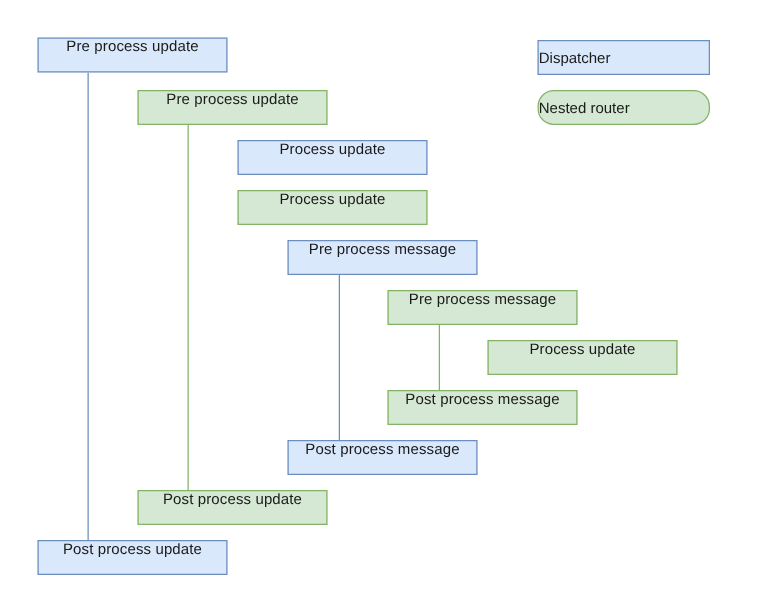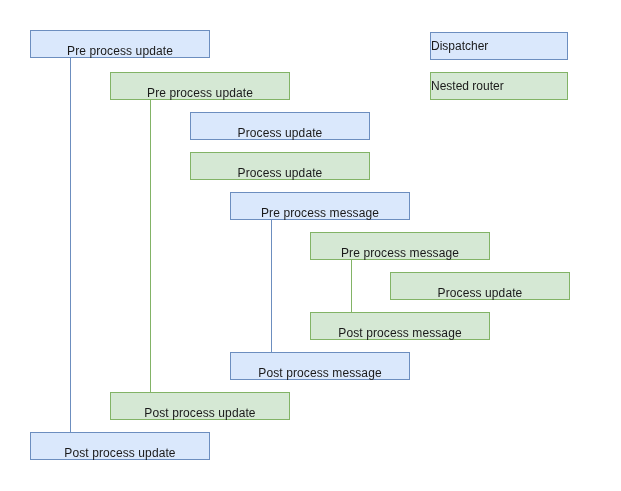--- a/index.html
+++ b/index.html
@@ -11,26 +11,26 @@
     position: relative;
     width: 621px;
     height: 491px;
     background: #ffffff;
     font-family: "Liberation Sans", sans-serif;
     overflow: hidden;
   }
   .node {
     position: absolute;
     box-sizing: border-box;
-    width: 180px;
+    width: 152px;
     height: 28px;
     border-width: 1px;
     border-style: solid;
     display: flex;
-    align-items: flex-end;
+    align-items: flex-start;
     justify-content: center;
     font-size: 12px;
     line-height: 1;
     color: #1a1a1a;
     letter-spacing: 0.1px;
     white-space: nowrap;
     z-index: 2;
   }
   .node.dispatcher {
     background: #dae8fc;
@@ -67,20 +67,21 @@
     white-space: nowrap;
     z-index: 2;
   }
   .legend-box.dispatcher {
     background: #dae8fc;
     border-color: #6c8ebf;
   }
   .legend-box.router {
     background: #d5e8d4;
     border-color: #82b366;
+    border-radius: 13px;
   }
 </style>
 </head>
 <body>
 
 <div id="canvas">
   <div id="edges-layer">
       <div class="edge dispatcher" style="left: 70px; top: 58px; height: 374px;"></div>
       <div class="edge router" style="left: 150px; top: 100px; height: 292px;"></div>
       <div class="edge dispatcher" style="left: 271px; top: 220px; height: 132px;"></div>

